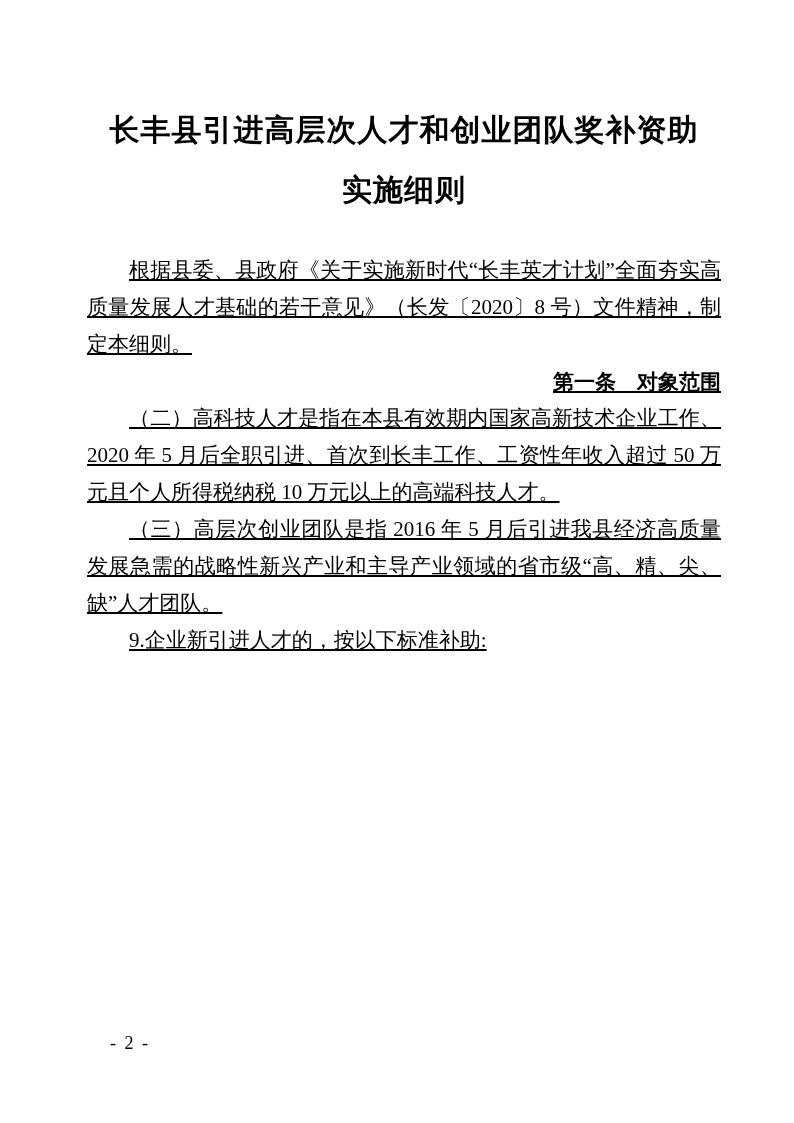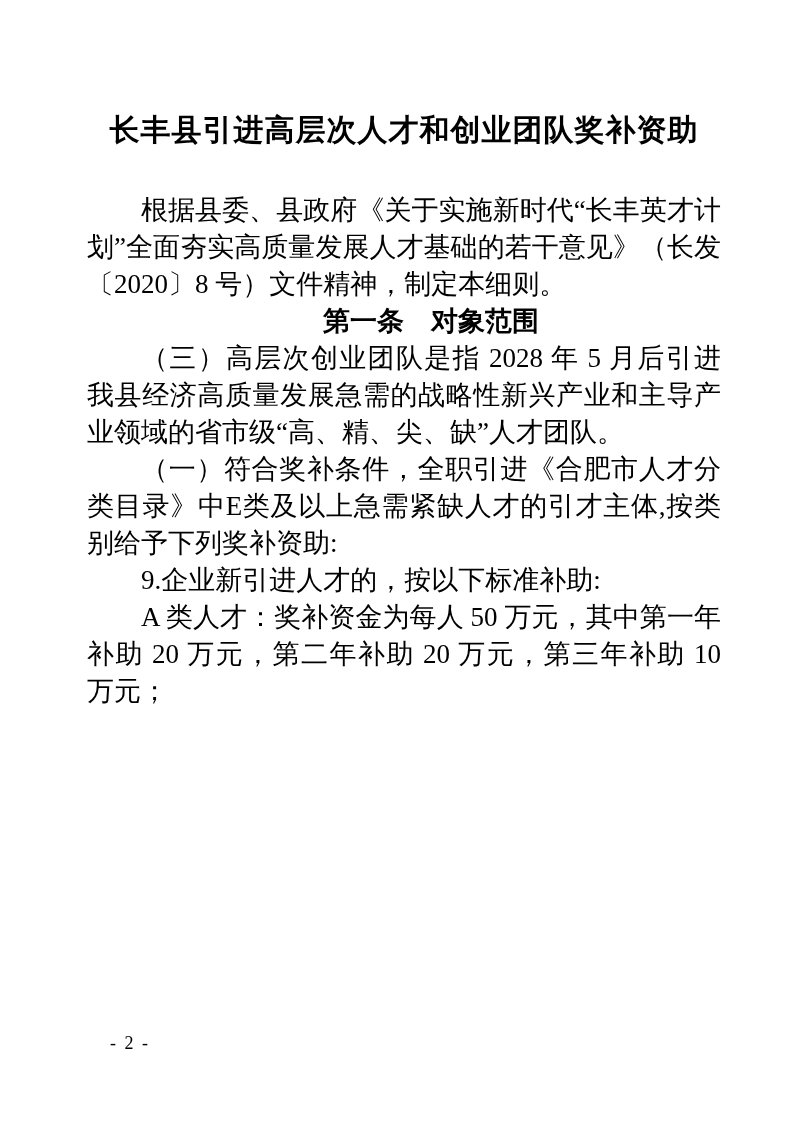--- a/index.html
+++ b/index.html
@@ -26,51 +26,52 @@
     font-weight: bold;
     font-size: 30px;
     line-height: 60px;
     letter-spacing: 1px;
     font-family: "Liberation Serif", "DejaVu Serif", serif;
   }
   .doc-body {
     margin-top: 32px;
   }
   .doc-body p {
-    font-size: 27px;
+    font-size: 21px;
     line-height: 37px;
     text-align: justify;
     text-indent: 2em;
     word-break: break-all;
+    text-decoration: underline;
   }
   .doc-body p.heading {
     font-family: "Liberation Sans", "DejaVu Sans", sans-serif;
     font-weight: bold;
-    text-align: center;
+    text-align: right;
   }
   .page-number {
     position: absolute;
     left: 103px;
     top: 1033px;
     font-size: 18px;
     letter-spacing: 2px;
     font-family: "Liberation Serif", "DejaVu Serif", serif;
   }
 </style>
 </head>
 <body>
 
 <div class="page">
   <div class="content">
     <div class="doc-title">
       <div>长丰县引进高层次人才和创业团队奖补资助</div>
+      <div>实施细则</div>
     </div>
     <div class="doc-body">
         <p>根据县委、县政府《关于实施新时代“长丰英才计划”全面夯实高质量发展人才基础的若干意见》（长发〔2020〕8 号）文件精神，制定本细则。</p>
         <p class="heading">第一条　对象范围</p>
-        <p>（三）高层次创业团队是指 2028 年 5 月后引进我县经济高质量发展急需的战略性新兴产业和主导产业领域的省市级“高、精、尖、缺”人才团队。</p>
-        <p>（一）符合奖补条件，全职引进《合肥市人才分类目录》中E类及以上急需紧缺人才的引才主体,按类别给予下列奖补资助:</p>
+        <p>（二）高科技人才是指在本县有效期内国家高新技术企业工作、2020 年 5 月后全职引进、首次到长丰工作、工资性年收入超过 50 万元且个人所得税纳税 10 万元以上的高端科技人才。</p>
+        <p>（三）高层次创业团队是指 2016 年 5 月后引进我县经济高质量发展急需的战略性新兴产业和主导产业领域的省市级“高、精、尖、缺”人才团队。</p>
         <p>9.企业新引进人才的，按以下标准补助:</p>
-        <p>A 类人才：奖补资金为每人 50 万元，其中第一年补助 20 万元，第二年补助 20 万元，第三年补助 10 万元；</p>
       </div>
   </div>
   <div class="page-number">- 2 -</div>
 </div>
 
 </body></html>

